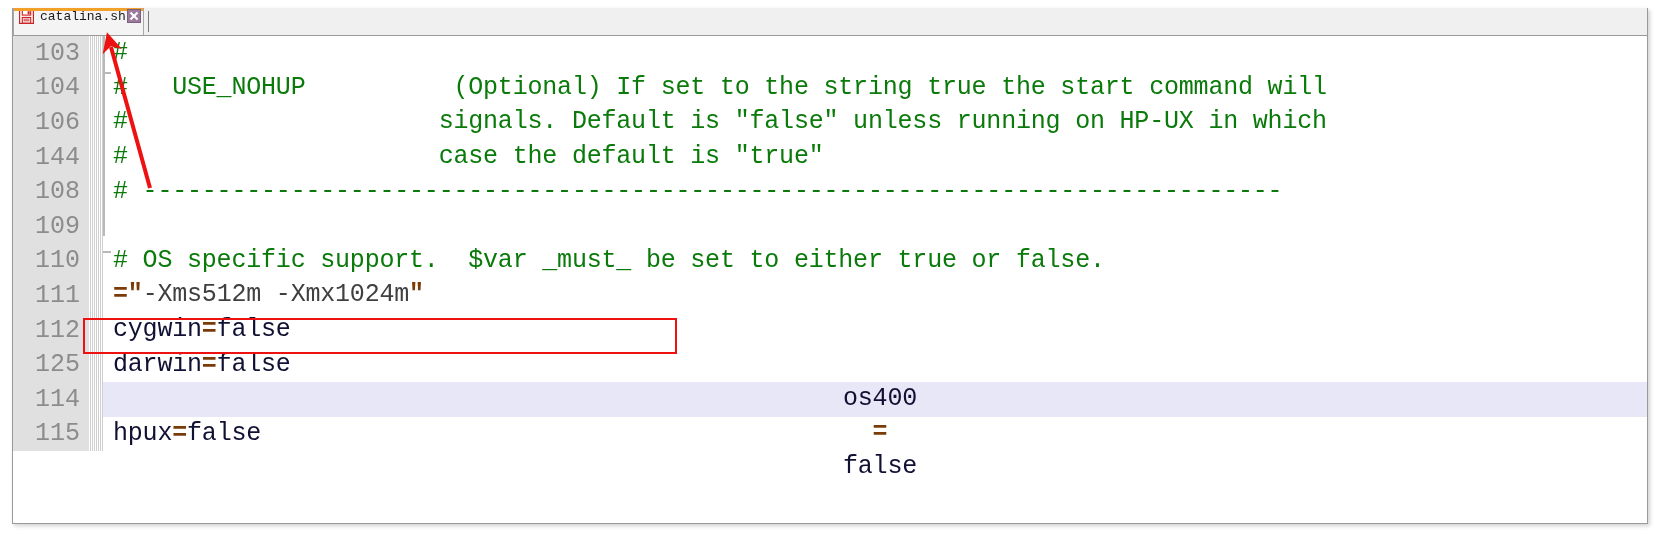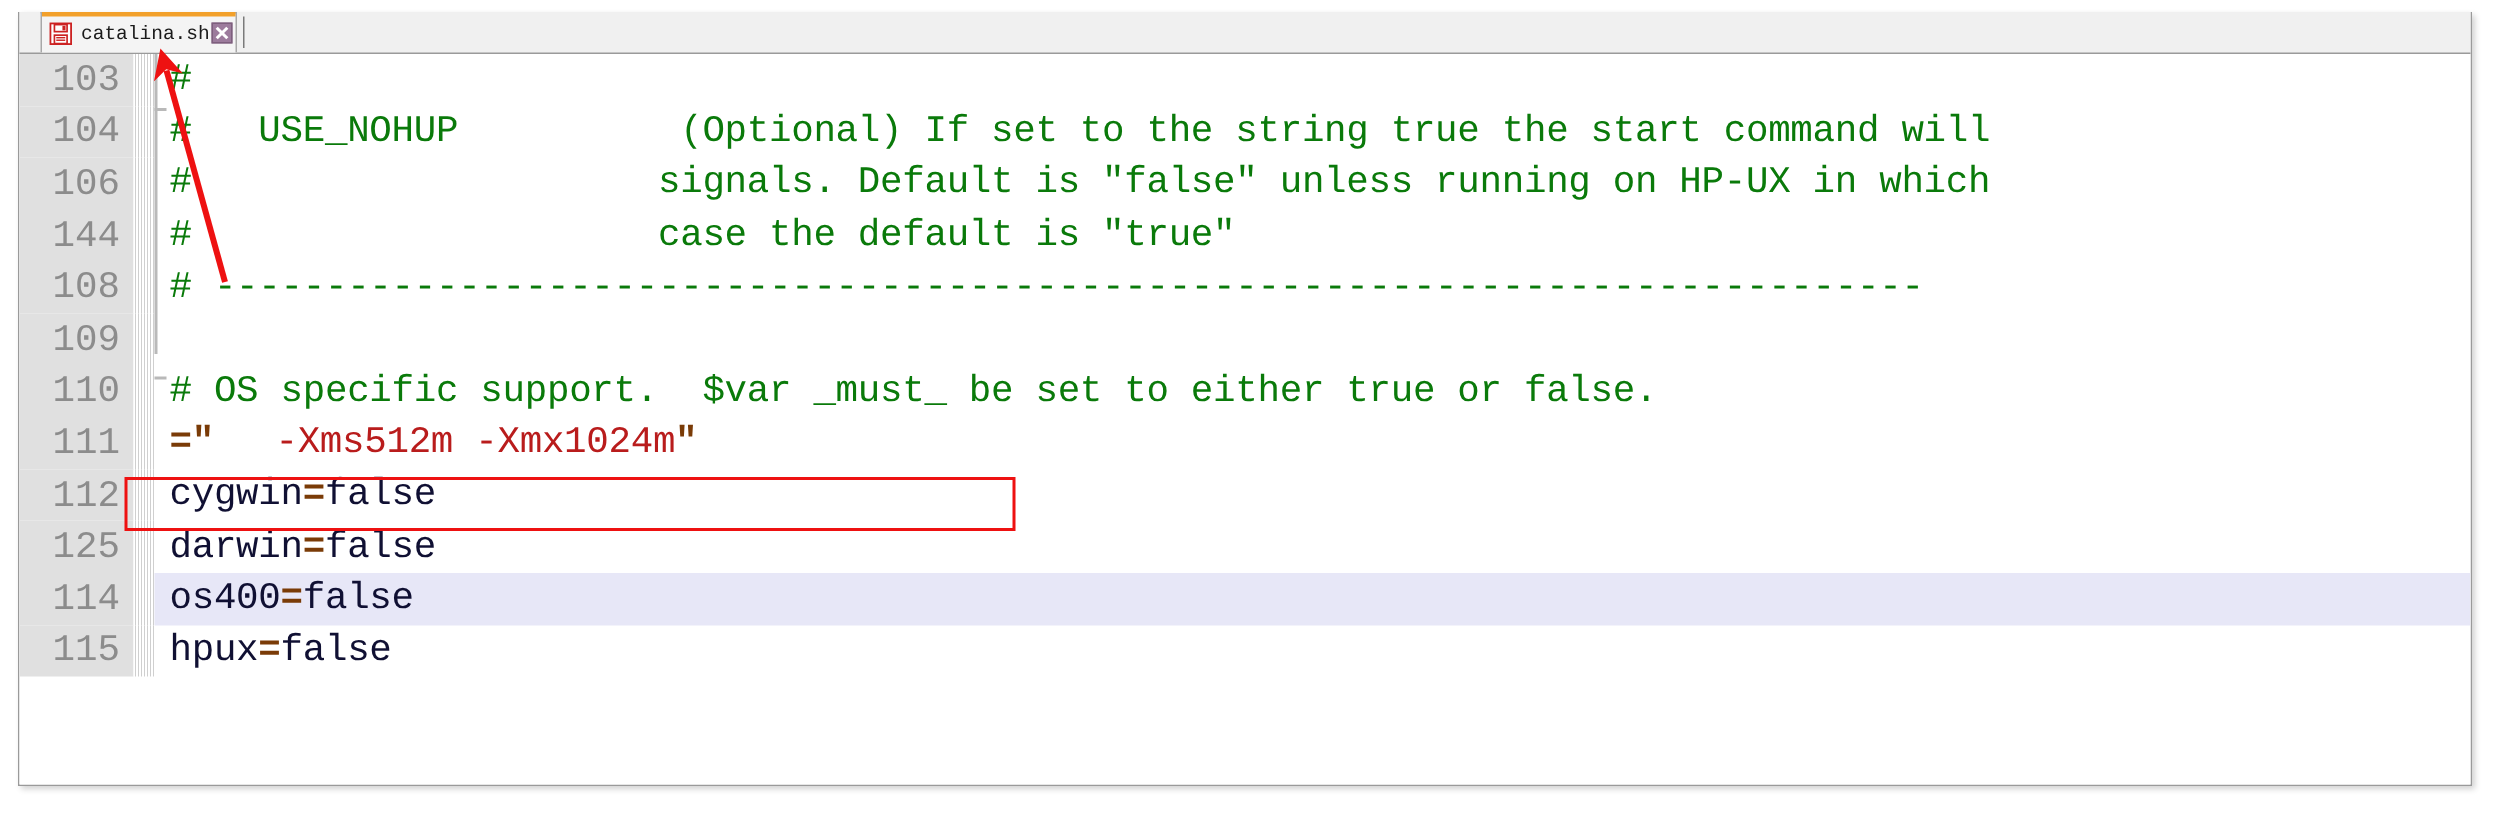--- a/index.html
+++ b/index.html
@@ -41,24 +41,24 @@
     height: 28px;
     background: #f0f0f0;
     border-bottom: 1px solid #9a9a9a;
     display: flex;
     align-items: flex-end;
     box-sizing: border-box;
   }
   .tab {
     position: relative;
     height: 27px;
-    margin-left: 14px;
+    margin-left: 0;
     padding: 0 2px 0 5px;
     display: flex;
-    align-items: center;
+    align-items: flex-start;
     background: #f4f4f4;
     border: 1px solid #a8a8a8;
     border-bottom: none;
     box-sizing: border-box;
     cursor: default;
   }
   .tab::before {
     content: "";
     position: absolute;
     left: 0; right: 0; top: -1px;
@@ -121,21 +121,21 @@
     position: absolute;
     left: 0; top: 0; right: 0; bottom: 0; border-radius: 31px;
   }
 
   .row {
     position: relative;
     height: 34.6px;
     display: flex;
     align-items: center;
   }
-  .row.current .code { background: #e7e7f7; }
+  .row.current .code { background: #e7e7f7; flex-direction: column; }
 
   .gutter {
     width: 76px;
     flex: 0 0 76px;
     height: 100%;
     background: #e0e0e0;
     color: #8c8c8c;
     font-family: "Liberation Mono", "DejaVu Sans Mono", monospace;
     font-size: 25px;
     text-align: right;
@@ -168,21 +168,21 @@
     line-height: 34px;
     white-space: pre;
     color: #1a1a2e;
     letter-spacing: -0.2px;
   }
 
   .tok-comment { color: #0a7a0a; }
   .tok-plain   { color: #101033; }
   .tok-op      { color: #7a3b07; font-weight: bold; }
   .tok-quote   { color: #7a3b07; font-weight: bold; }
-  .tok-str     { color: #b91c1c; margin-left: 41px; }
+  .tok-str     { color: #404040; }
 
   
   .fold-bar {
     position: absolute;
     left: 90px;
     top: 0;
     width: 2px;
     height: 200px;
     background: #b9b9b9;
   }

